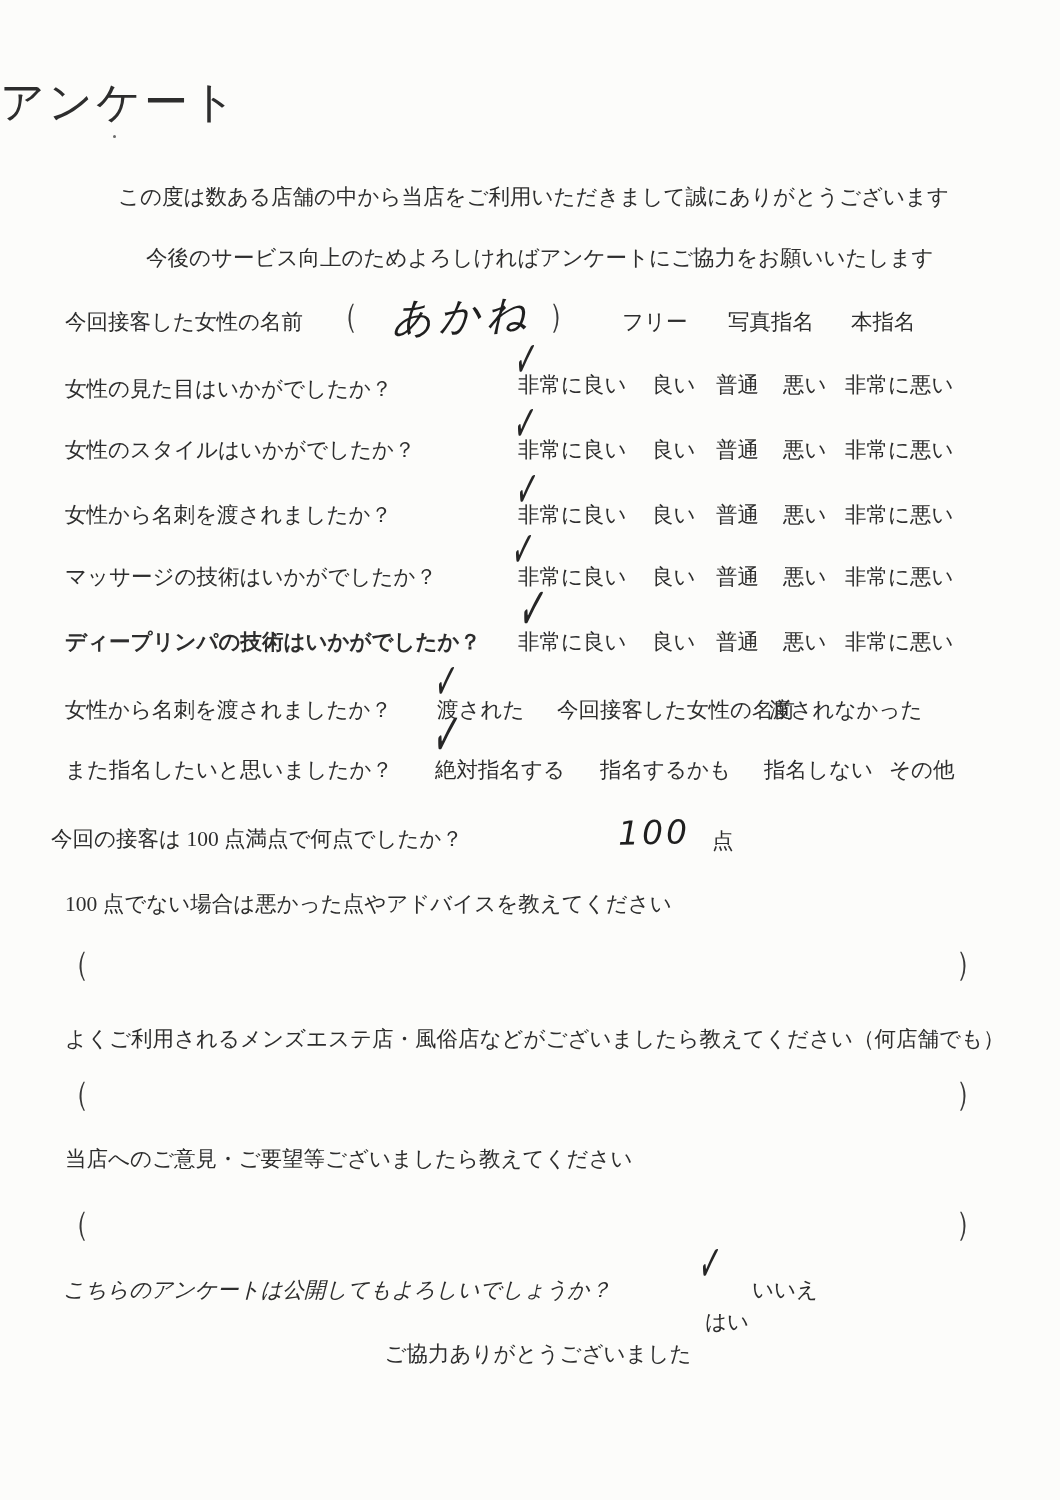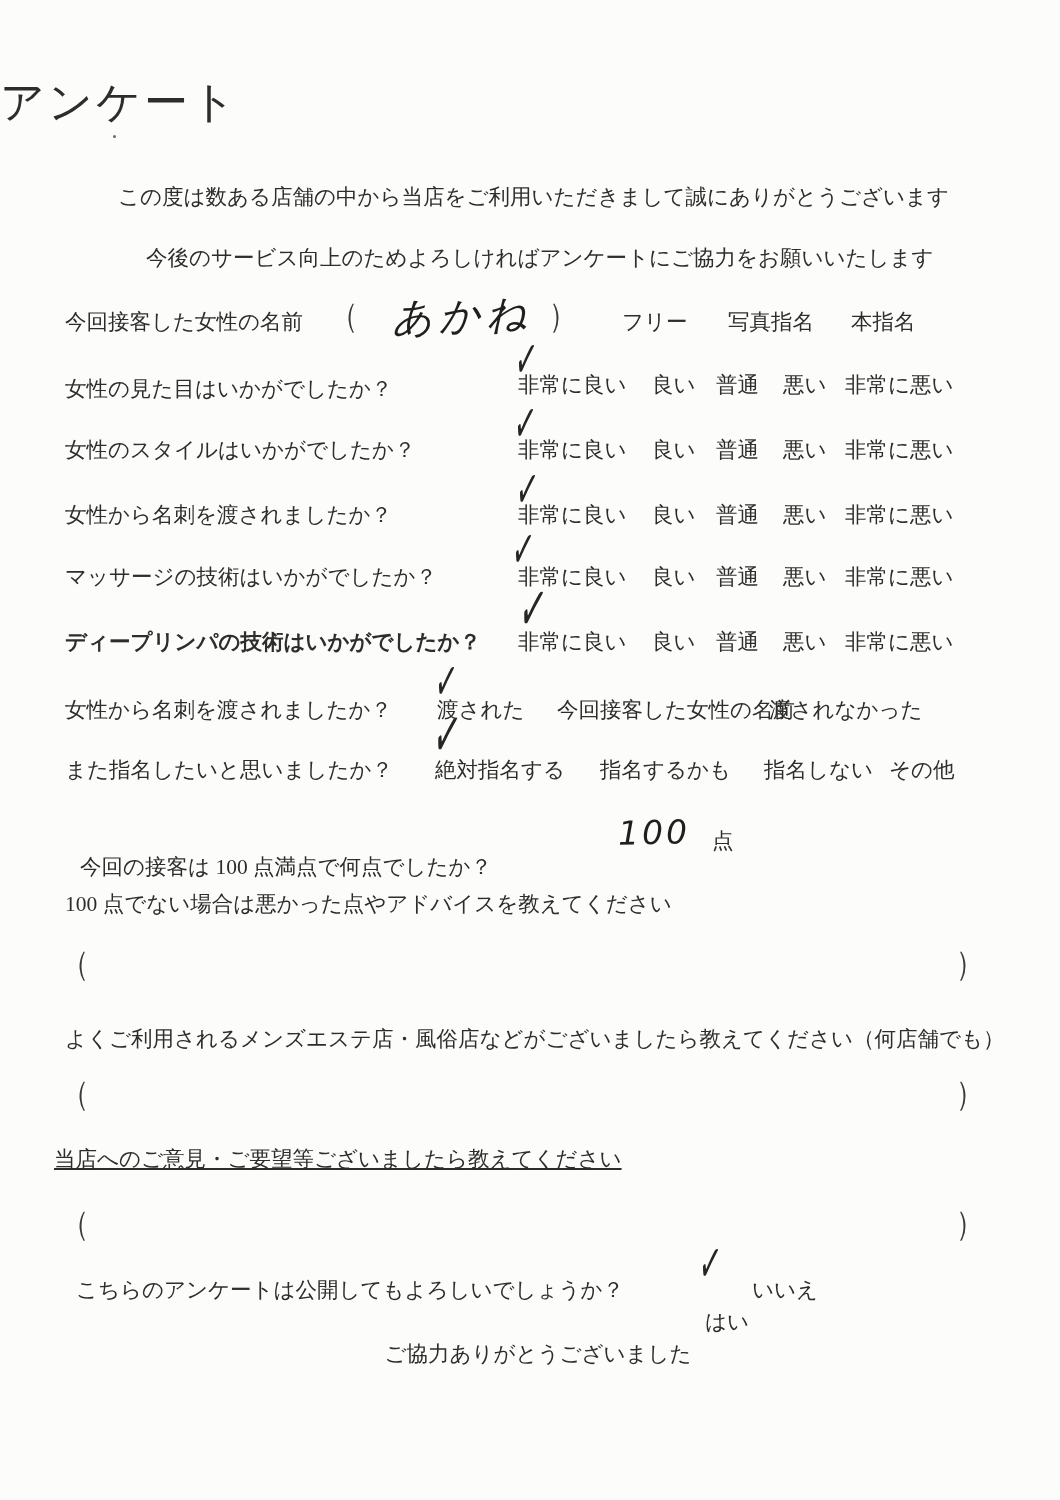--- a/index.html
+++ b/index.html
@@ -89,36 +89,36 @@
   <div class="t" style="top:697px; left:557px;">今回接客した女性の名前</div>
   <div class="t" style="top:697px; left:769px;">渡されなかった</div>
 
   <div class="t" style="top:757px; left:65px;">また指名したいと思いましたか？</div>
   <span class="check big" style="top:726px; left:430px;">✓</span>
   <div class="t" style="top:757px; left:435px;">絶対指名する</div>
   <div class="t" style="top:757px; left:600px;">指名するかも</div>
   <div class="t" style="top:757px; left:764px;">指名しない</div>
   <div class="t" style="top:757px; left:889px;">その他</div>
 
-  <div class="t" style="top:826px; left:80px;margin-top:28px;">今回の接客は 100 点満点で何点でしたか？</div>
+  <div class="t" style="top:826px; left:51px;">今回の接客は 100 点満点で何点でしたか？</div>
   <div class="t hw hw-score" style="top:812px; left:618px;">100</div>
   <div class="t" style="top:828px; left:712px;">点</div>
 
   <div class="t" style="top:891px; left:65px;">100 点でない場合は悪かった点やアドバイスを教えてください</div>
   <div class="t paren" style="top:948px; left:62px;">（</div>
   <div class="t paren" style="top:948px; left:956px;">）</div>
 
   <div class="t" style="top:1026px; left:65px;">よくご利用されるメンズエステ店・風俗店などがございましたら教えてください（何店舗でも）</div>
   <div class="t paren" style="top:1078px; left:62px;">（</div>
   <div class="t paren" style="top:1078px; left:956px;">）</div>
 
-  <div class="t" style="top:1146px; left:54px;text-decoration:underline;">当店へのご意見・ご要望等ございましたら教えてください</div>
+  <div class="t" style="top:1146px; left:65px;">当店へのご意見・ご要望等ございましたら教えてください</div>
   <div class="t paren" style="top:1208px; left:62px;">（</div>
   <div class="t paren" style="top:1208px; left:956px;">）</div>
 
-  <div class="t" style="top:1277px; left:76px;">こちらのアンケートは公開してもよろしいでしょうか？</div>
+  <div class="t" style="top:1277px; left:63px;font-style:italic;">こちらのアンケートは公開してもよろしいでしょうか？</div>
   <span class="check" style="top:1254px; left:697px;">✓</span>
   <div class="t" style="top:1277px; left:705px;margin-top:32px;">はい</div>
   <div class="t" style="top:1277px; left:752px;">いいえ</div>
 
   <div class="t centered" style="top:1341px; left:8px;">ご協力ありがとうございました</div>
 
 </div>
 
 </body></html>

